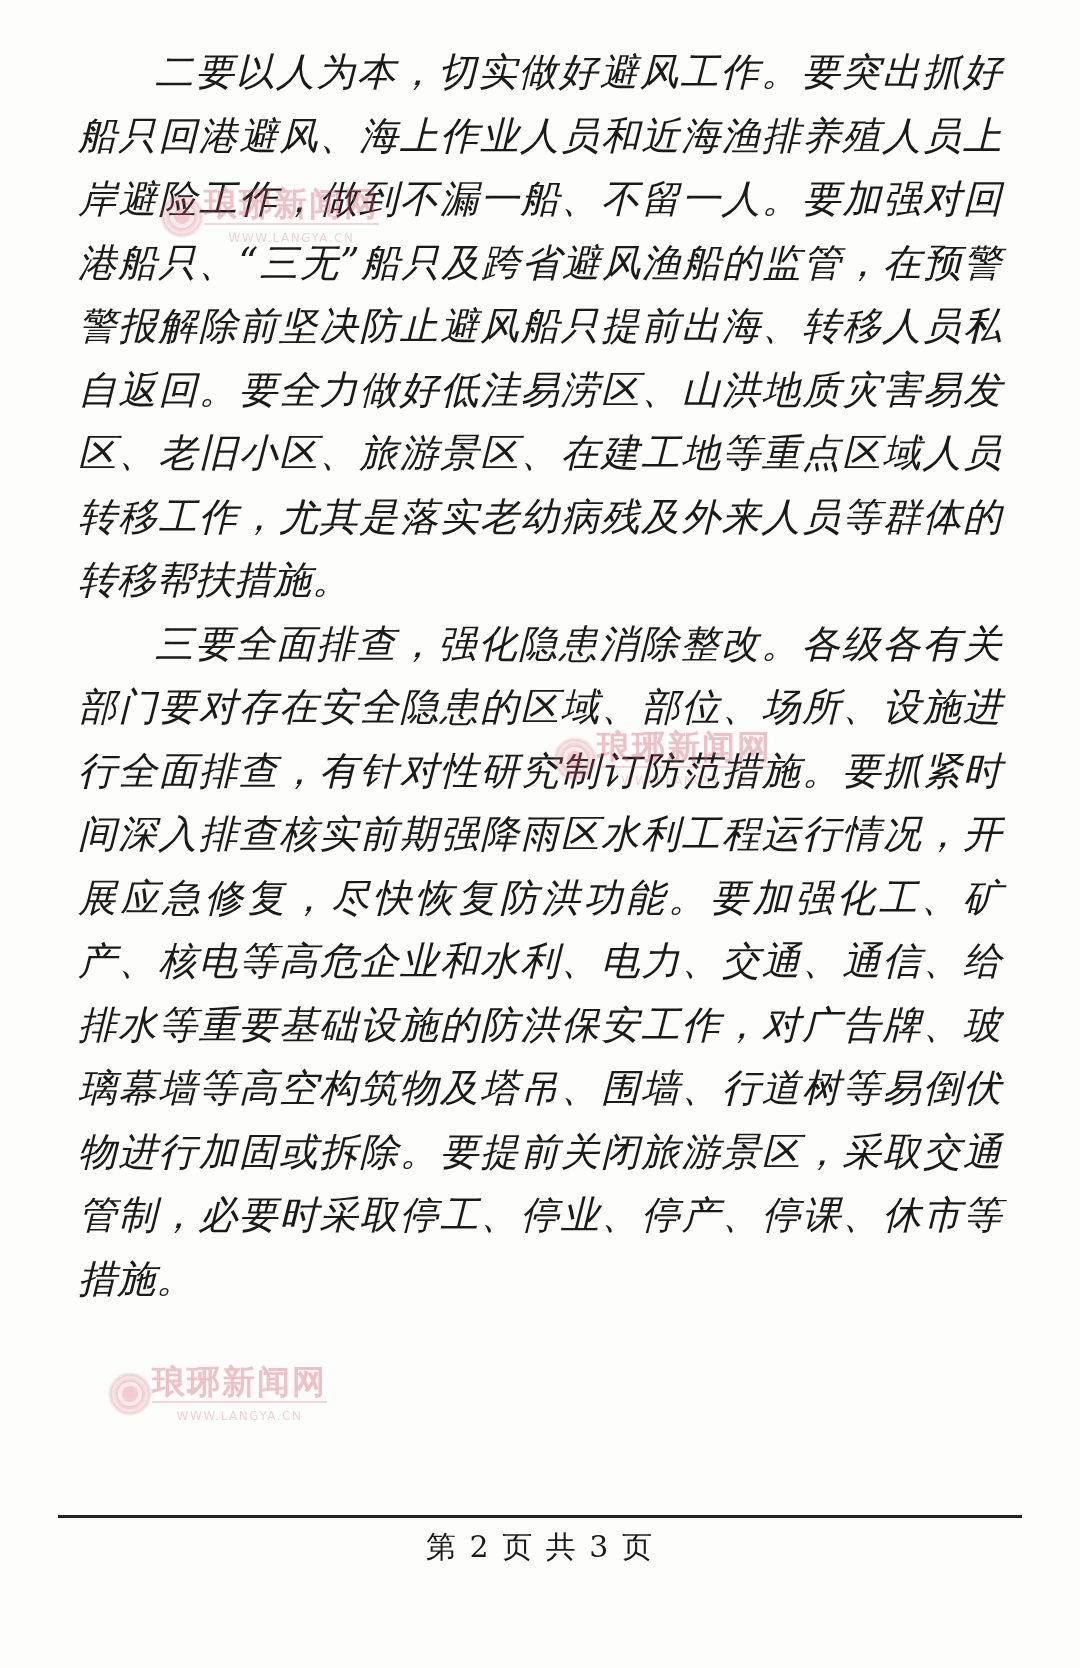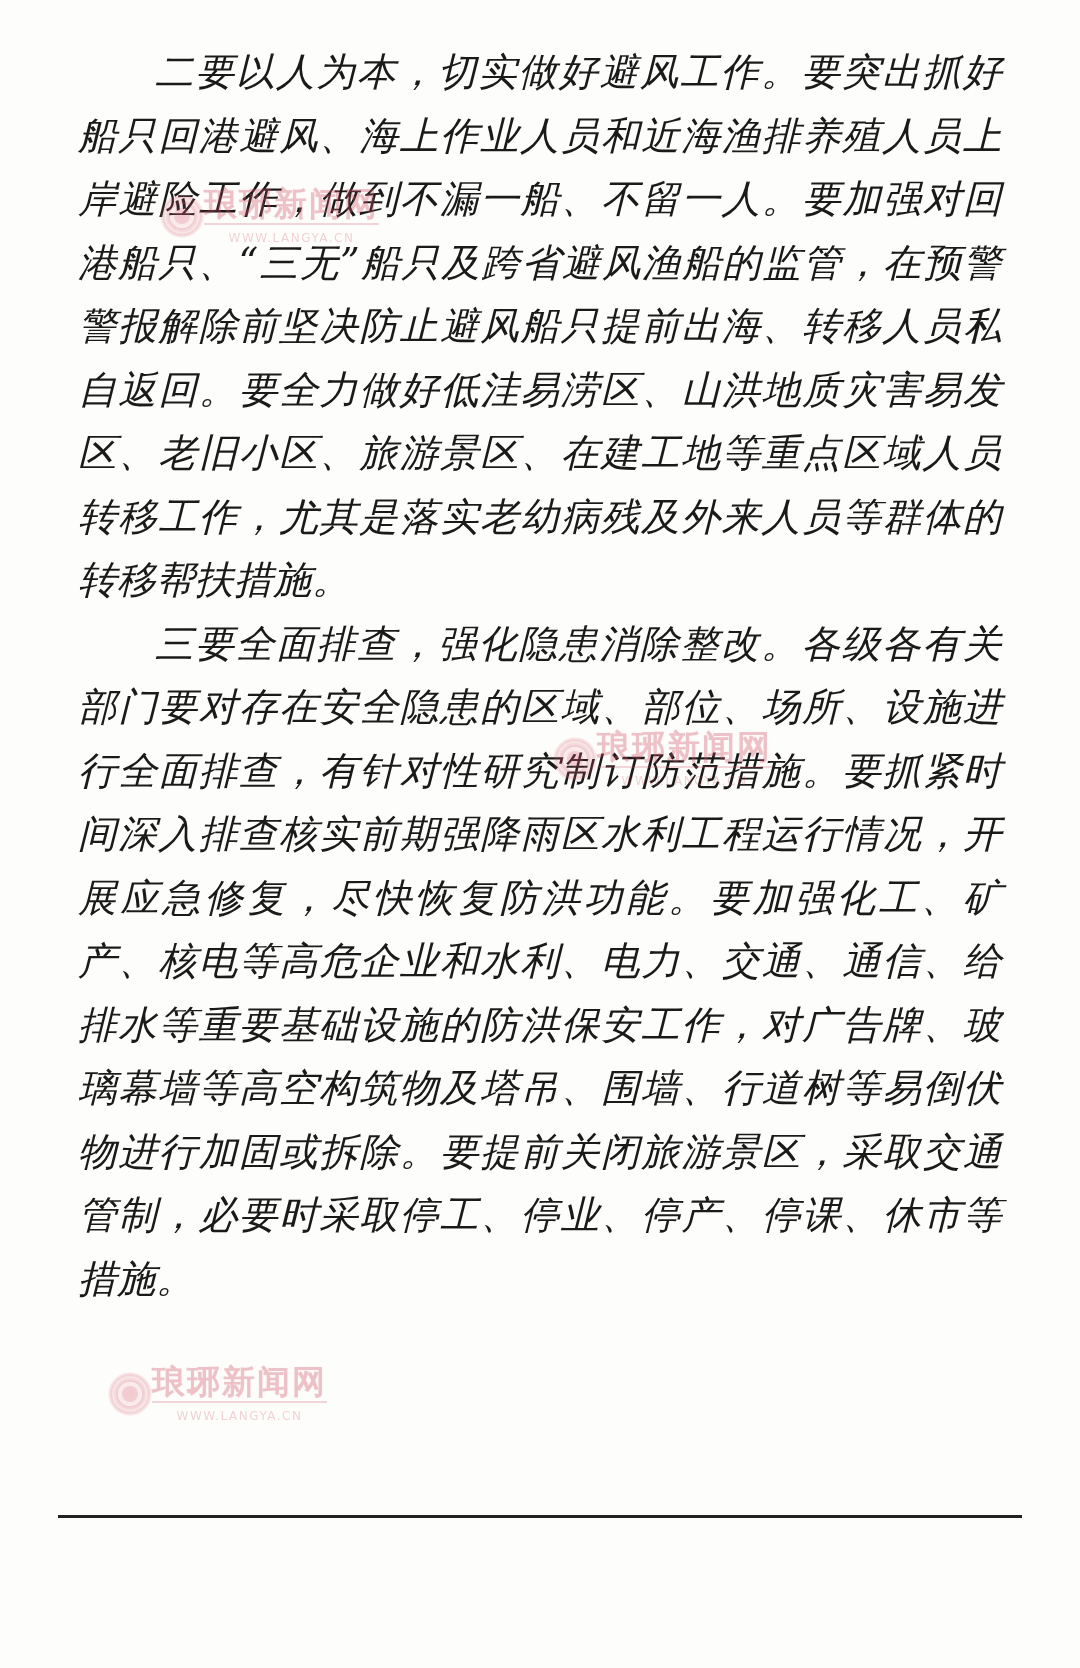--- a/index.html
+++ b/index.html
@@ -153,14 +153,15 @@
 
   <div class="wm" id="wm3">
     <div class="wm-seal"></div>
     <div class="wm-text">
       <div class="wm-main">琅琊新闻网</div>
       <div class="wm-sub">WWW.LANGYA.CN</div>
     </div>
   </div>
 
   <div id="footer-rule"></div>
+  <div id="footer">第 2 页 共 3 页</div>
 
 </div>
 
 </body></html>

